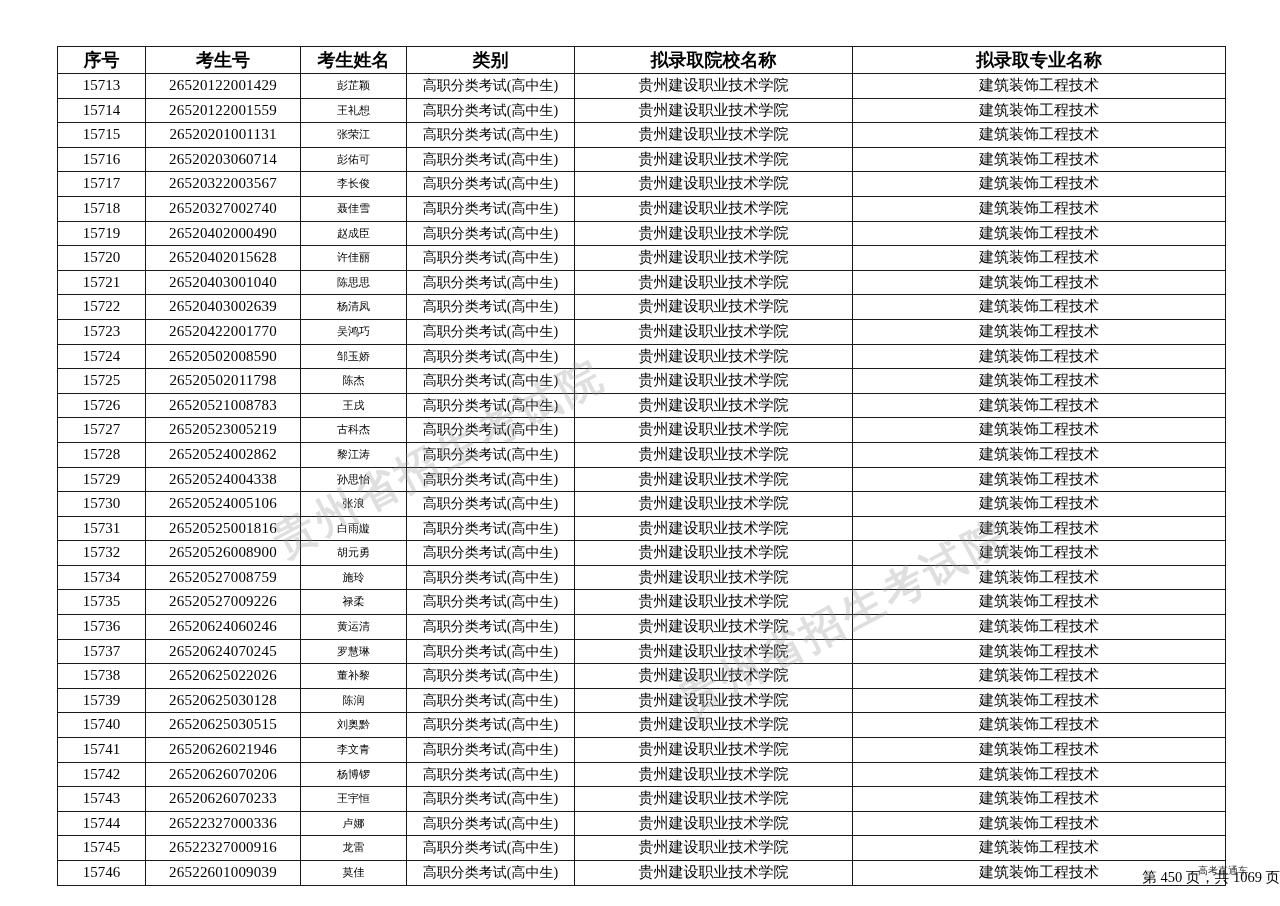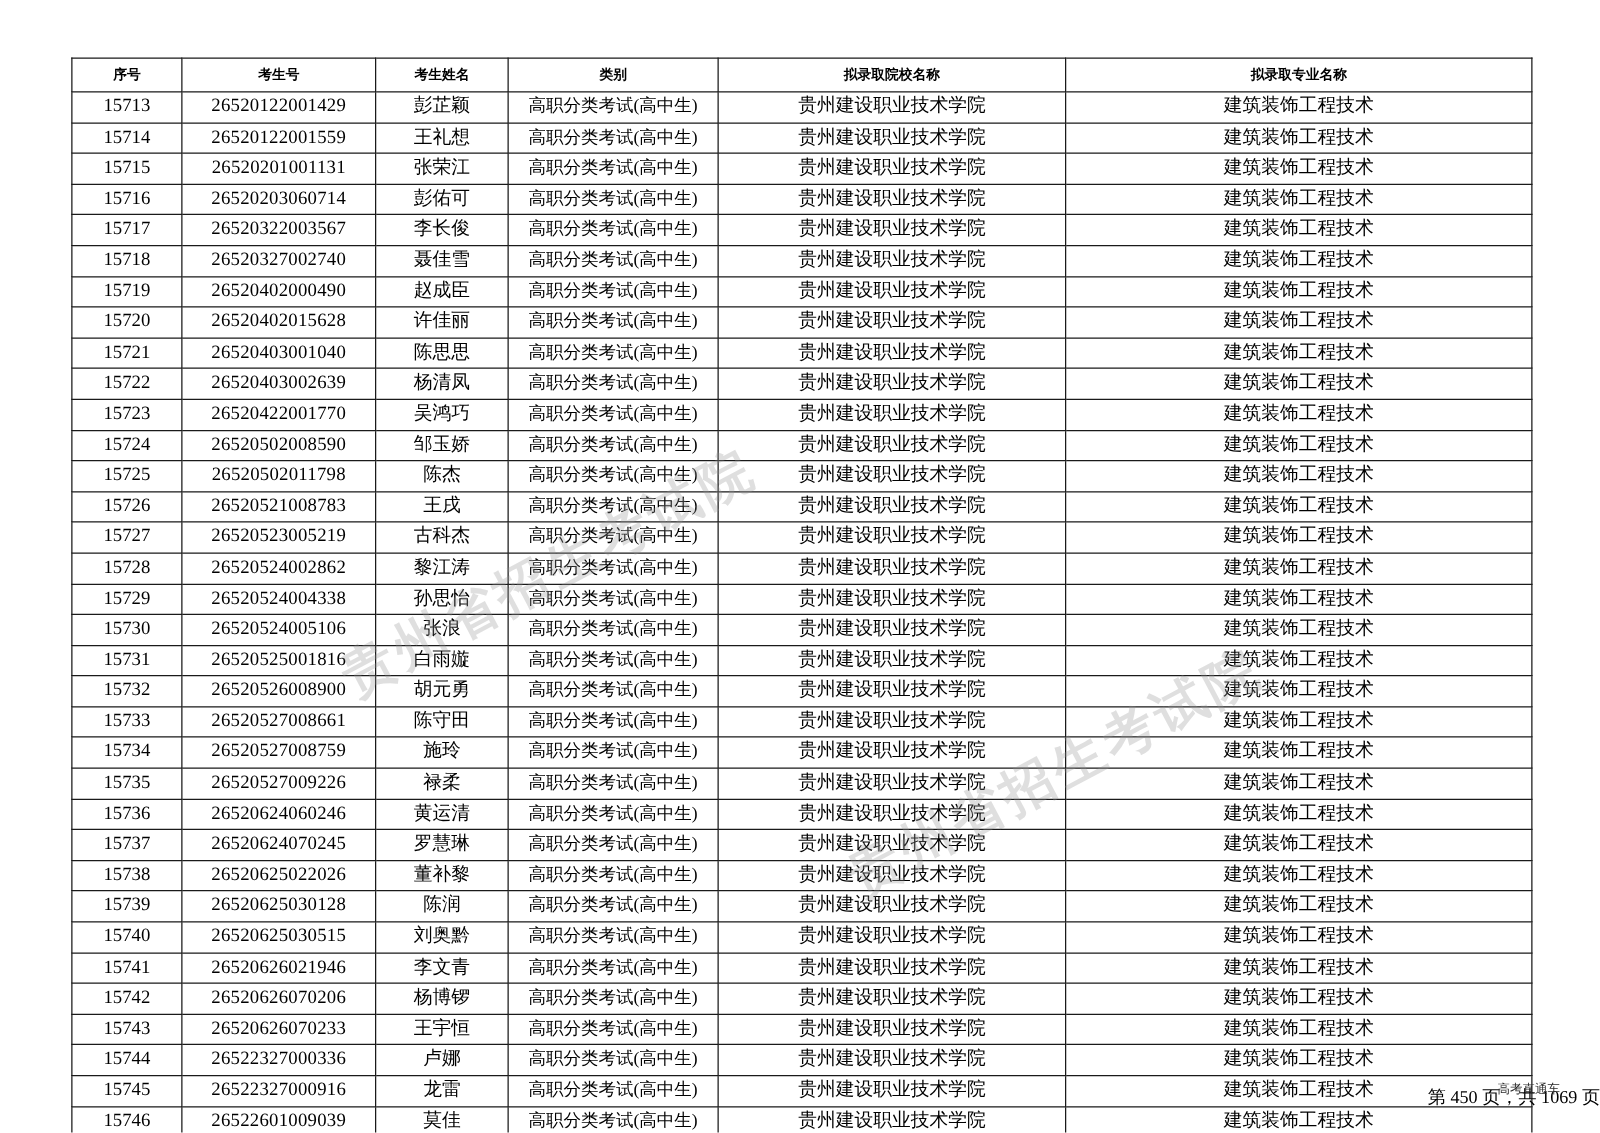--- a/index.html
+++ b/index.html
@@ -34,36 +34,36 @@
     border: 1px solid #1a1a1a;
     text-align: center;
     vertical-align: middle;
     padding: 0;
     height: 23.6px;
     line-height: 23.6px;
     white-space: nowrap;
     overflow: hidden;
   }
   table.admit-table th {
-    font-size: 11px;
+    font-size: 18px;
     font-weight: bold;
     height: 26px;
     line-height: 26px;
   }
   
   col.c-idx   { width: 88px; }
   col.c-num   { width: 155px; }
   col.c-name  { width: 106px; }
   col.c-type  { width: 168px; }
   col.c-school{ width: 278px; }
   col.c-major { width: 373px; }
 
   td.idx    { font-size: 15px; }
   td.num    { font-size: 15px; letter-spacing: 0.2px; }
-  td.name   { font-size: 15px; margin-top: 25px; }
+  td.name   { font-size: 11px; margin-top: 25px; }
   td.type   { font-size: 14px; }
   td.school { font-size: 15px; }
   td.major  { font-size: 15px; margin-left: 28px; }
 
   .footer {
     position: absolute;
     left: 0;
     top: 868px;
     width: 1280px;
     text-align: right;
@@ -281,28 +281,20 @@
         </tr>
         <tr>
           <td class="idx">15732</td>
           <td class="num">26520526008900</td>
           <td class="name">胡元勇</td>
           <td class="type">高职分类考试(高中生)</td>
           <td class="school">贵州建设职业技术学院</td>
           <td class="major">建筑装饰工程技术</td>
         </tr>
         <tr>
-          <td class="idx">15733</td>
-          <td class="num">26520527008661</td>
-          <td class="name">陈守田</td>
-          <td class="type">高职分类考试(高中生)</td>
-          <td class="school">贵州建设职业技术学院</td>
-          <td class="major">建筑装饰工程技术</td>
-        </tr>
-        <tr>
           <td class="idx">15734</td>
           <td class="num">26520527008759</td>
           <td class="name">施玲</td>
           <td class="type">高职分类考试(高中生)</td>
           <td class="school">贵州建设职业技术学院</td>
           <td class="major">建筑装饰工程技术</td>
         </tr>
         <tr>
           <td class="idx">15735</td>
           <td class="num">26520527009226</td>

